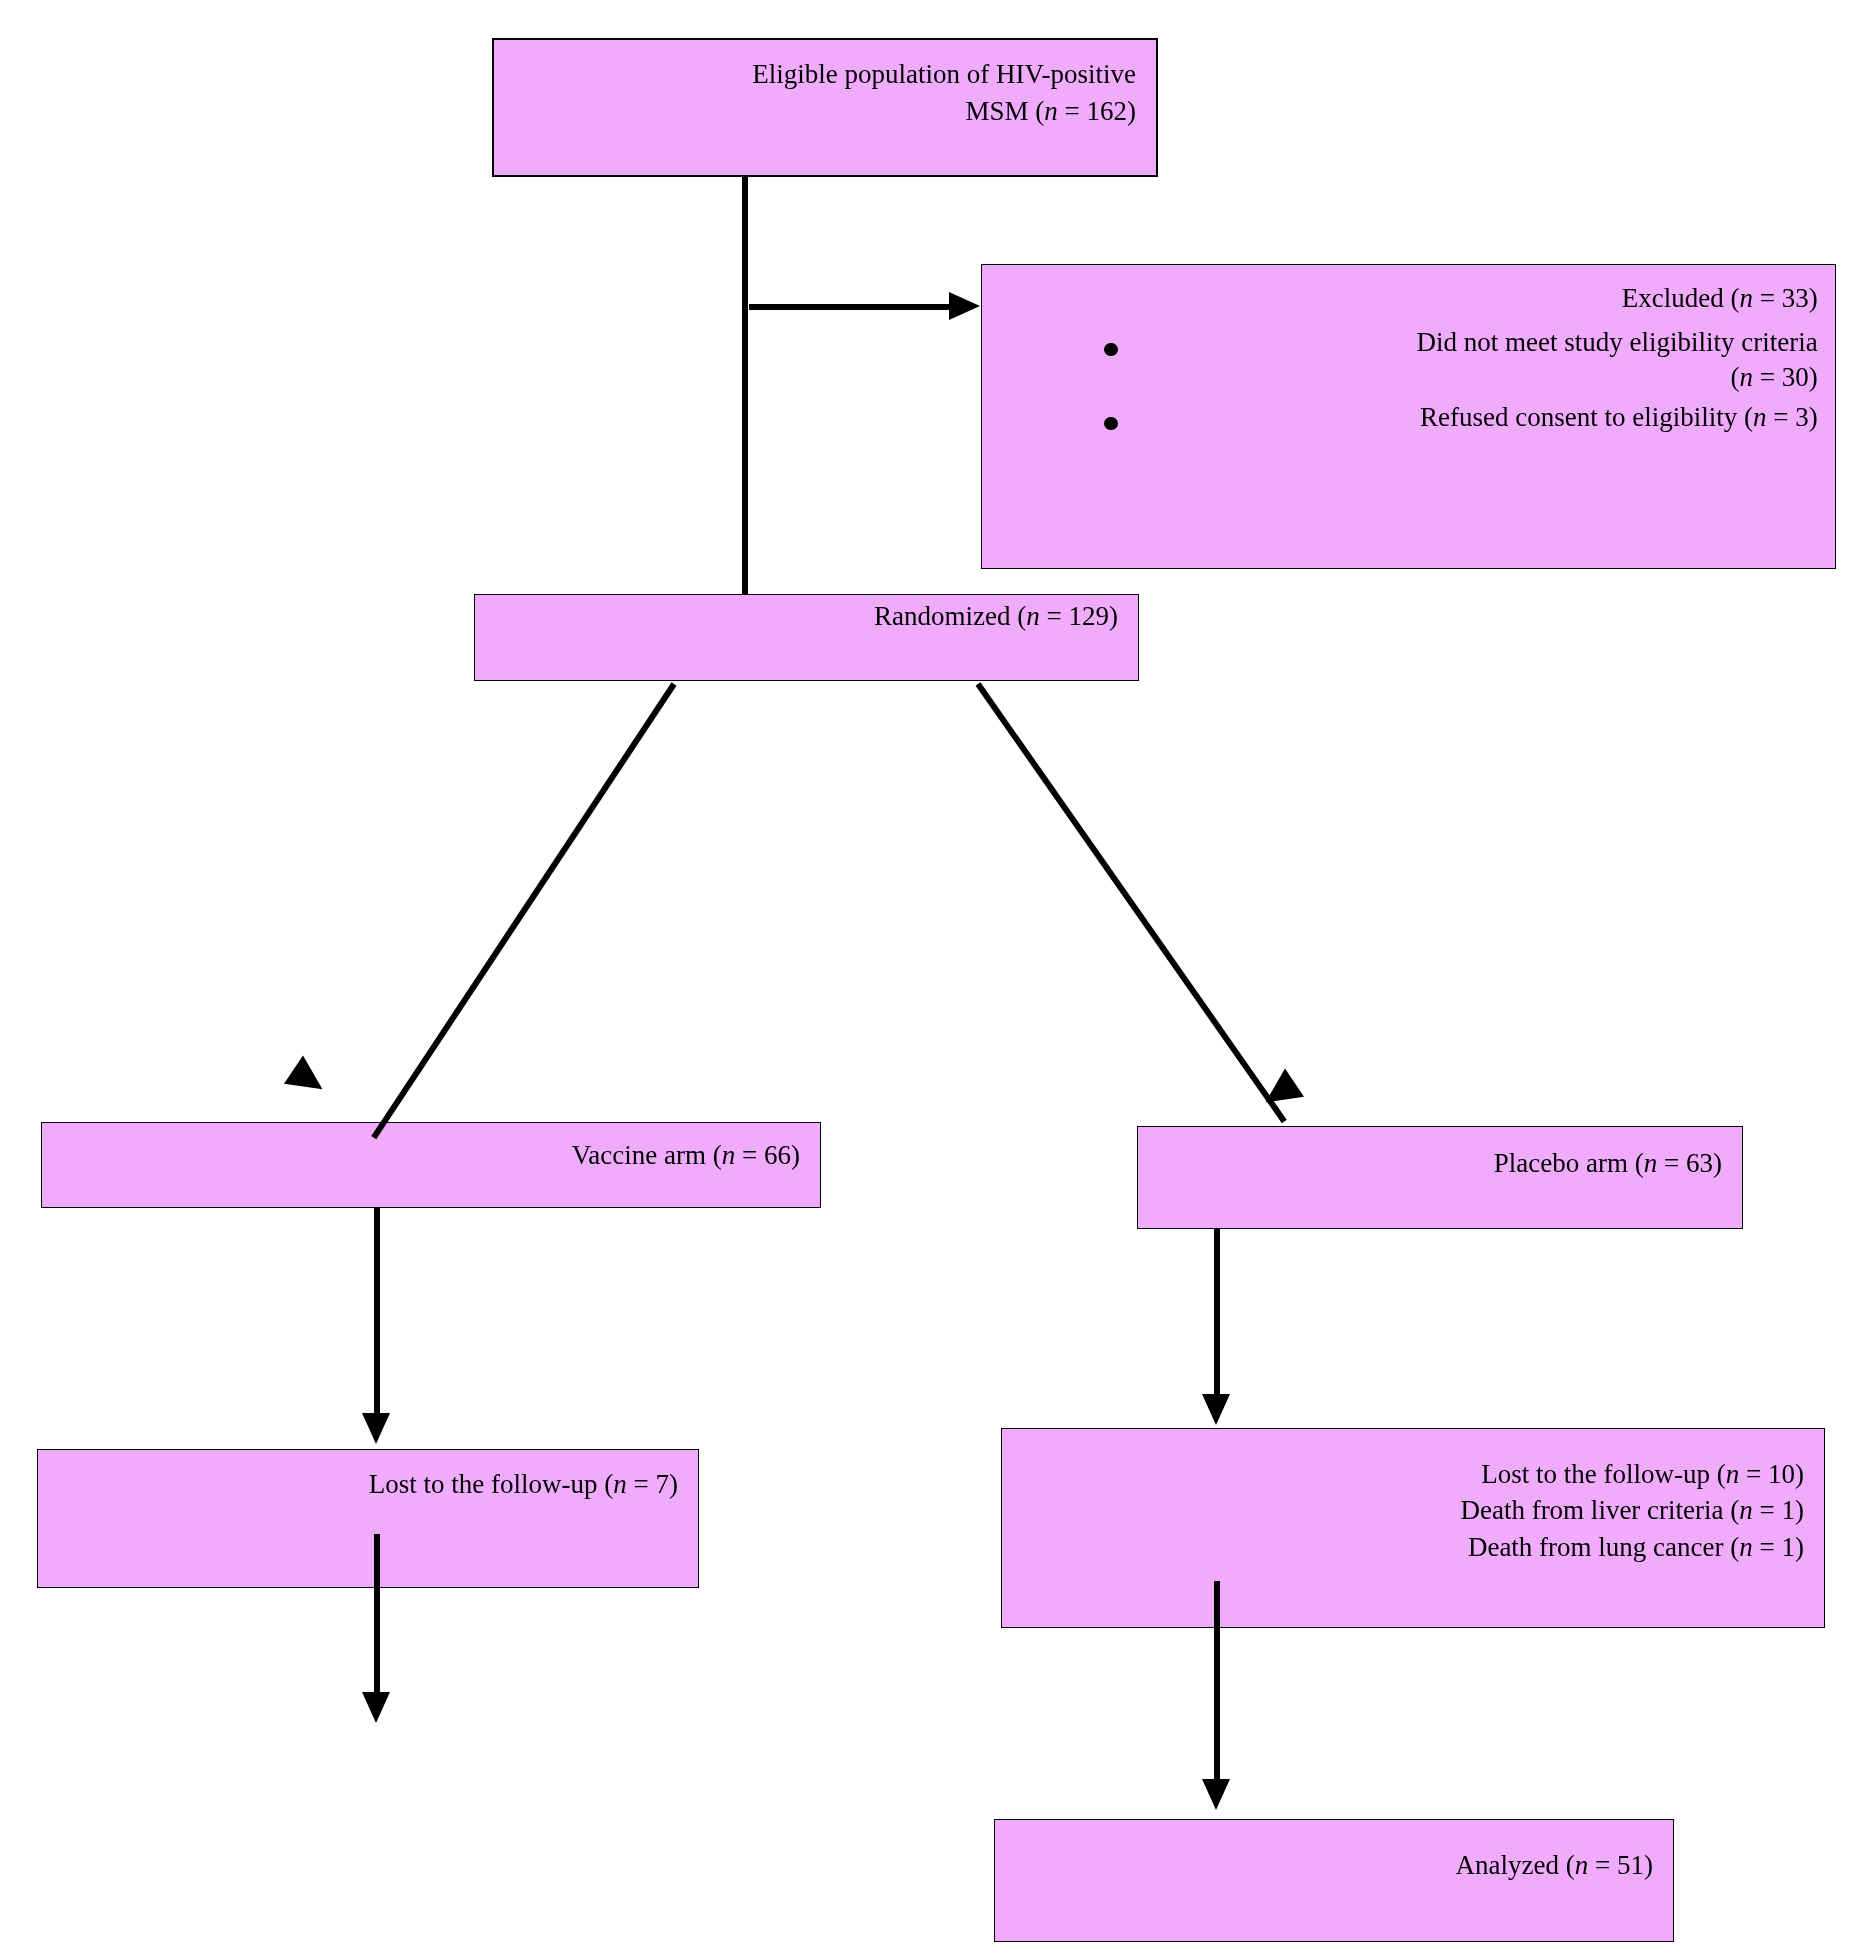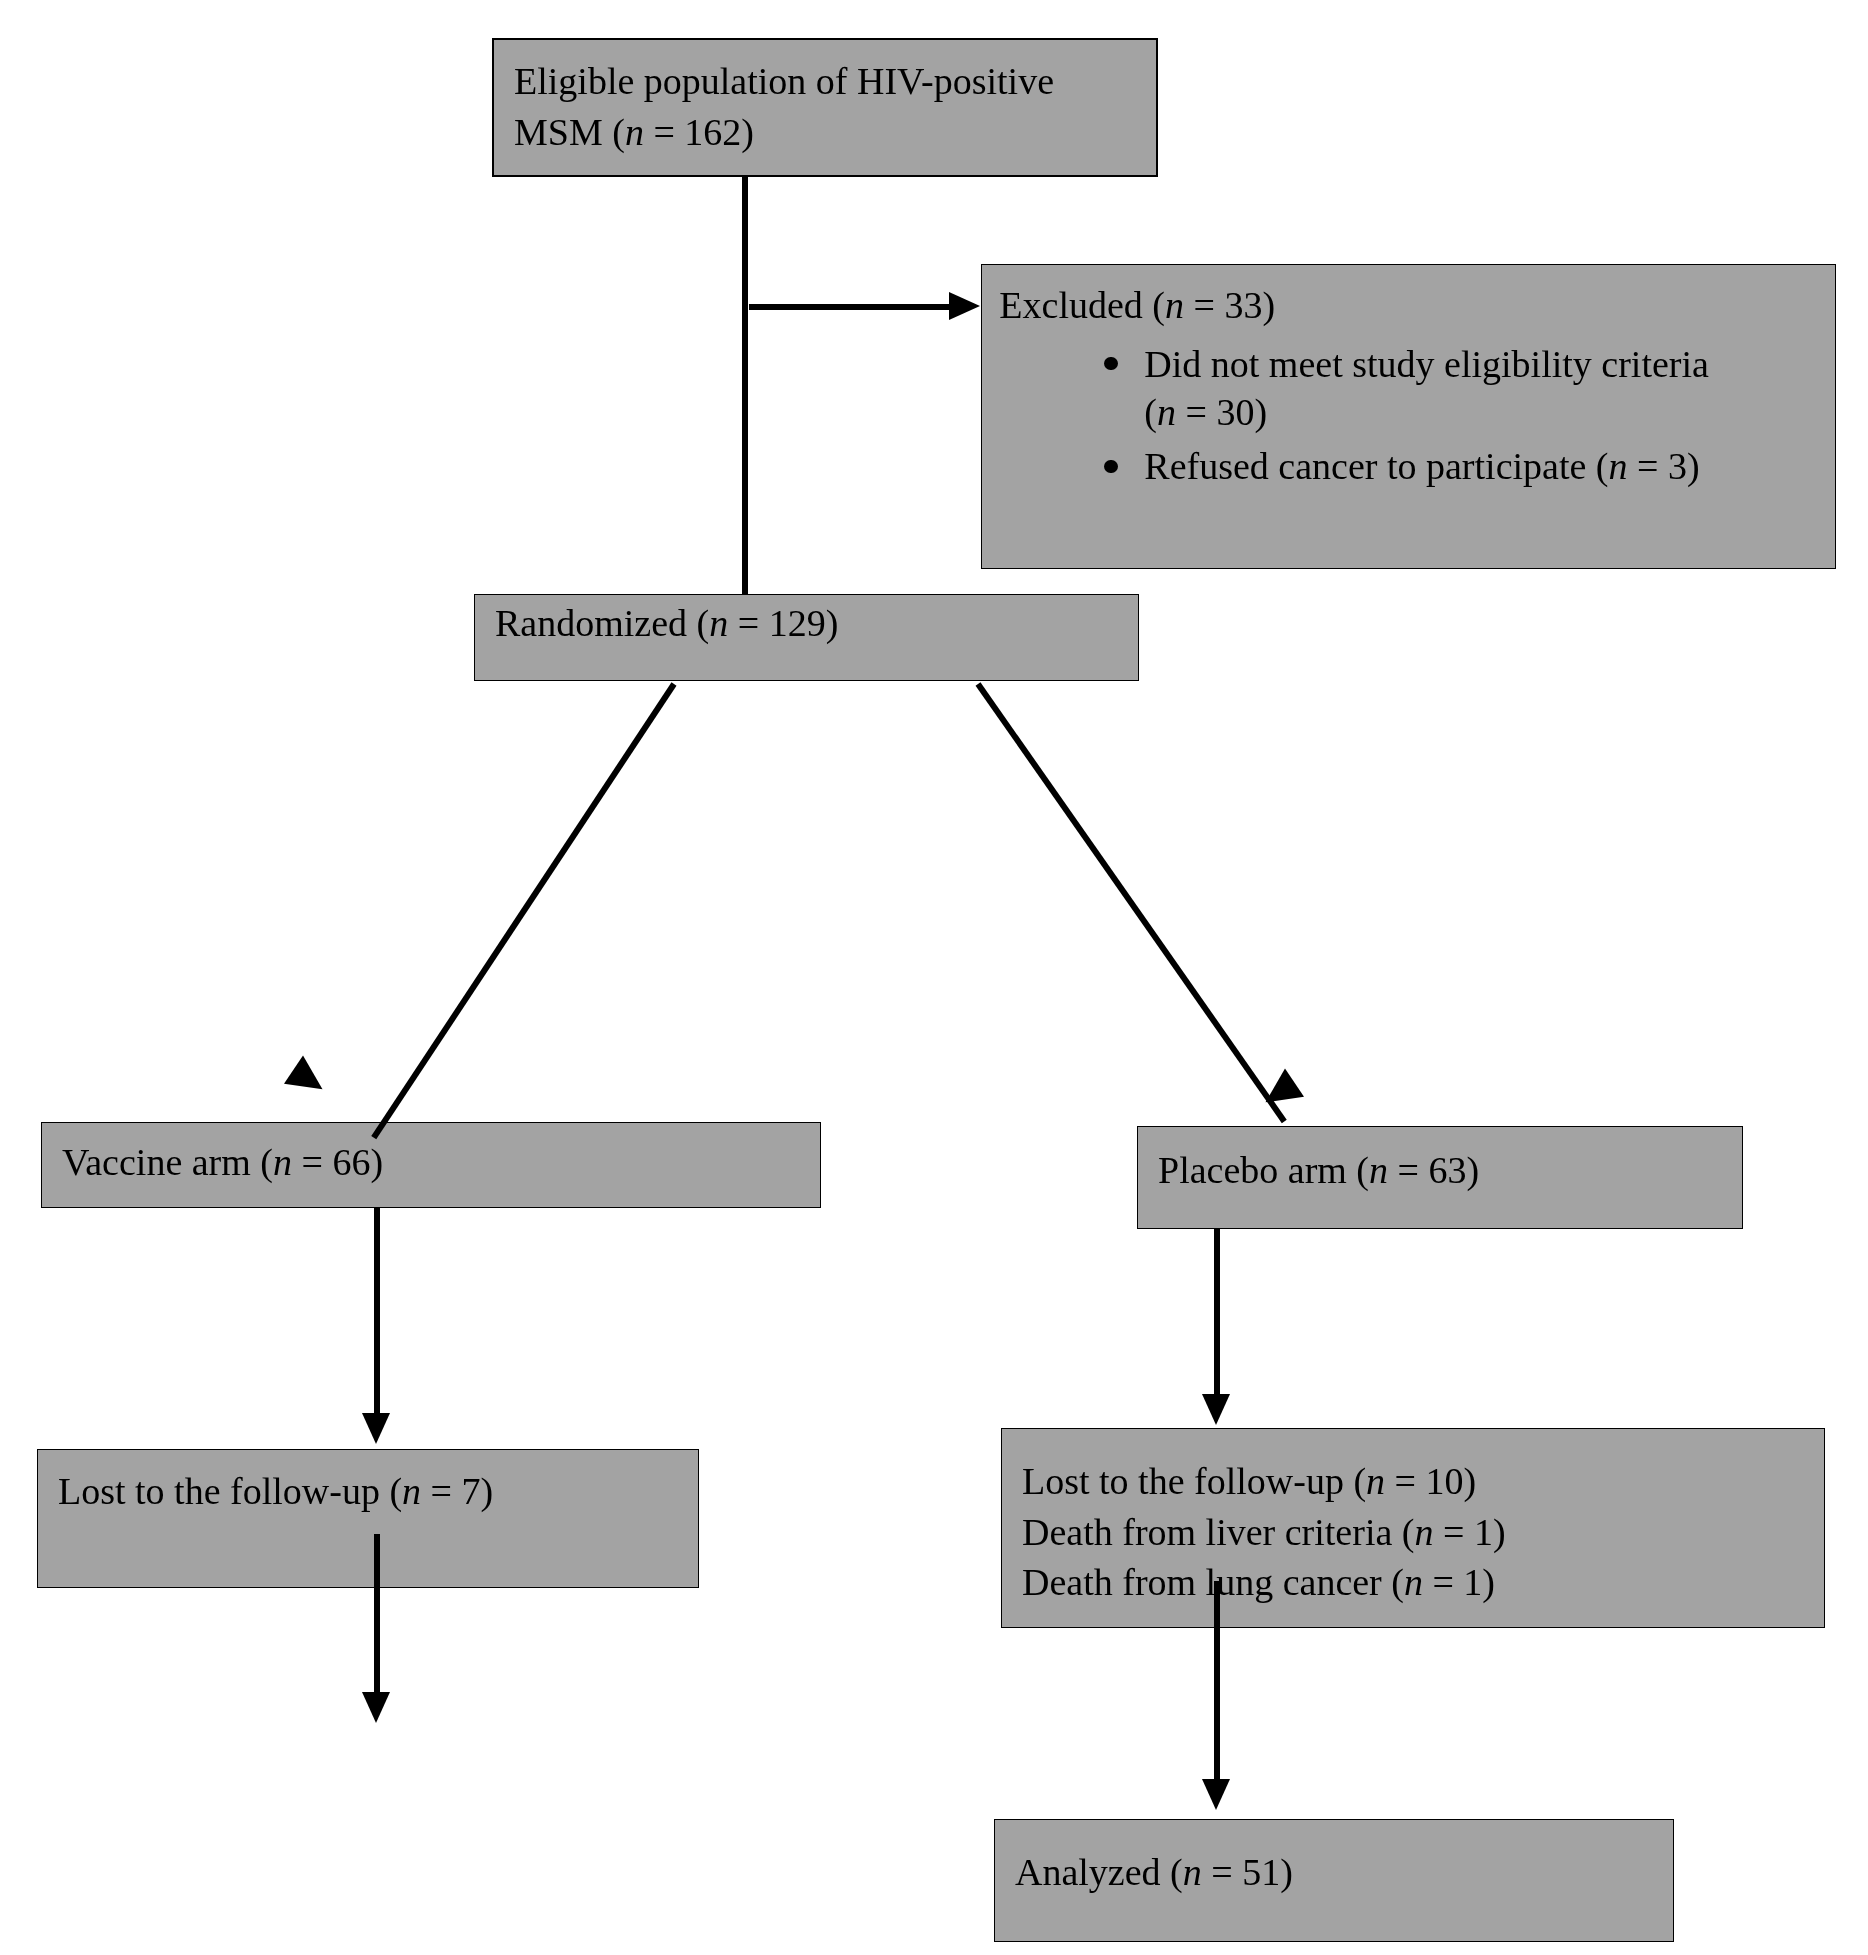--- a/index.html
+++ b/index.html
@@ -14,24 +14,25 @@
     height: 1955px;
     background: #ffffff;
     font-family: "Liberation Serif", "DejaVu Serif", serif;
     color: #000000;
     overflow: hidden;
   }
   .node {
     position: absolute;
     box-sizing: border-box;
     border: 2px solid #000000;
-    background: #a3a3a3;
+    background: #f0abfc;
     padding: 17.3px 20px 6.7px 20px;
-    font-size: 38px;
+    font-size: 27px;
     line-height: 1.30;
+    text-align: right;
   }
   .node.thin { border-width: 1.3px; }
   .node p {
     margin: 0 0 1.3px 0;
     white-space: nowrap;
   }
   .ital { font-style: italic; }
 
   
   .bullets {
@@ -103,21 +104,21 @@
   </div>
 
   <div class="node thin" style="left:981px; top:264px; width:855px; height:305px; padding:16px 17.3px 6.7px 17.3px;">
     <p><span>Excluded (</span><span class="ital">n</span><span> = 33)</span></p>
     <ul class="bullets">
       <li>
         <span class="wrap">Did not meet study eligibility criteria</span><br>
         <span>(</span><span class="ital">n</span><span> = 30)</span>
       </li>
       <li>
-        <span>Refused cancer to participate (</span><span class="ital">n</span><span> = 3)</span>
+        <span>Refused consent to eligibility (</span><span class="ital">n</span><span> = 3)</span>
       </li>
     </ul>
   </div>
 
   <div class="node thin" style="left:474px; top:594px; width:665px; height:87px; padding-top:4px;">
     <p><span>Randomized (</span><span class="ital">n</span><span> = 129)</span></p>
   </div>
 
   <div class="node thin" style="left:41px; top:1122px; width:780px; height:86px; padding-top:14.7px;">
     <p><span>Vaccine arm (</span><span class="ital">n</span><span> = 66)</span></p>

